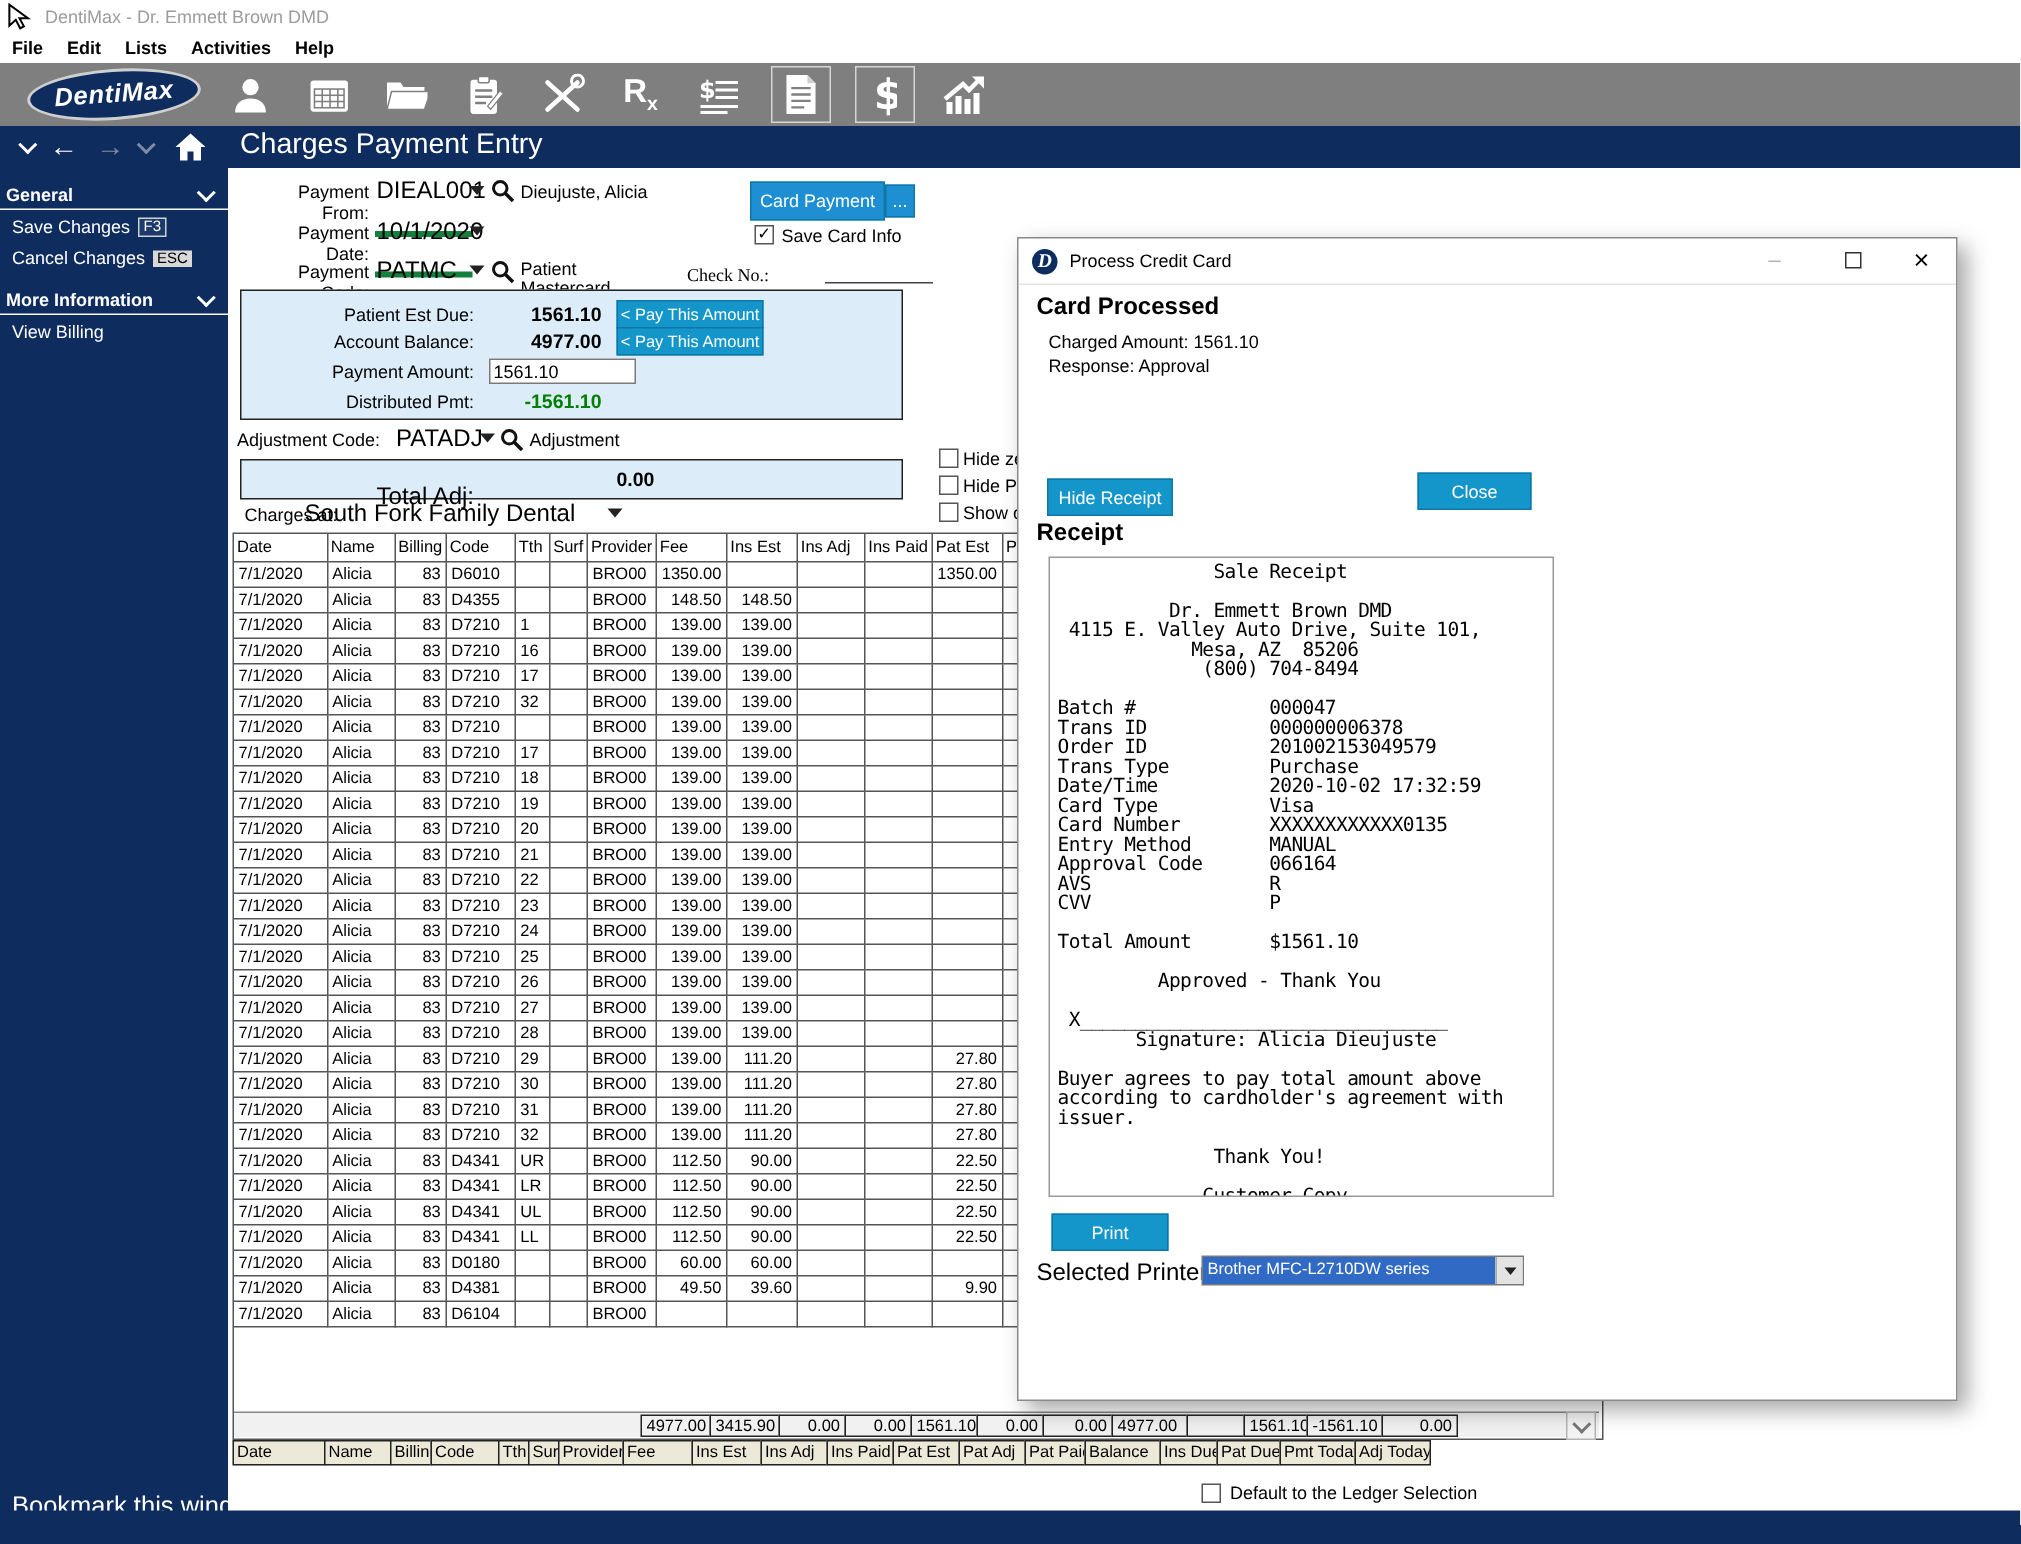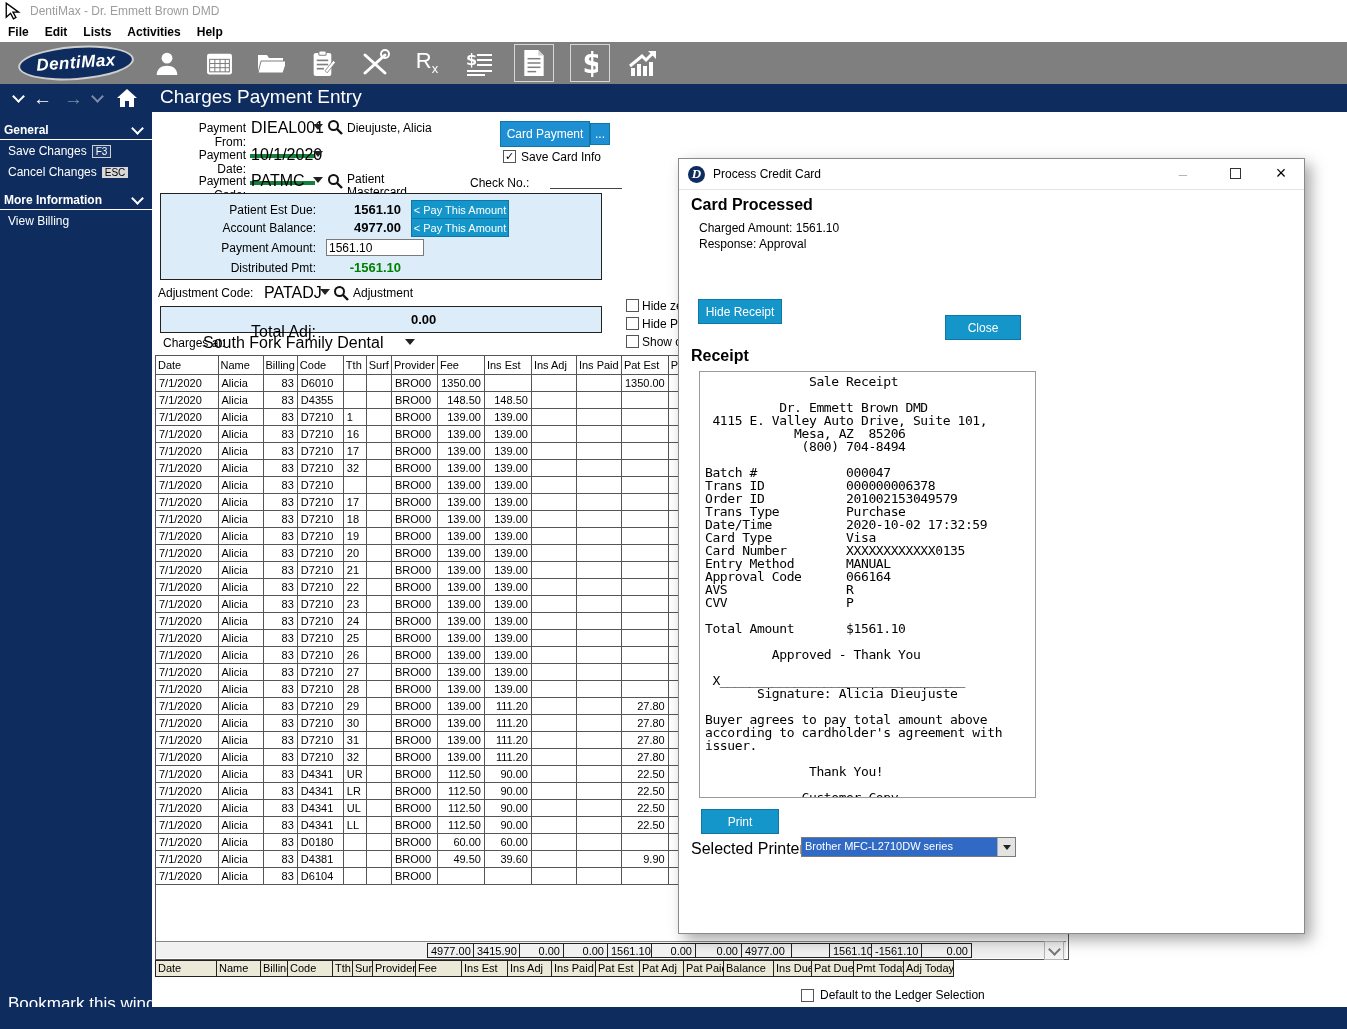--- a/index.html
+++ b/index.html
@@ -15,21 +15,21 @@
   #menubar{left:0;top:22px;width:1347px;height:20px;background:#fff;display:flex;align-items:center;}
   #menubar .mitem{font-size:12px;padding:2px 8px;cursor:default;font-weight:bold;}
 
   
   #toolbar{left:0;top:42px;width:1347px;height:42px;background:var(--toolbar_gray);display:flex;align-items:center;}
   #logo{width:112px;height:30px;margin-left:18px;background:var(--navy);border:2px solid #cfcfcf;border-radius:50%/50%;display:flex;align-items:center;justify-content:center;transform:rotate(-4deg);}
   #logo span{color:#fff;font-style:italic;font-weight:bold;font-size:17px;letter-spacing:.5px;}
   .ticon{width:38px;height:36px;margin-left:14px;display:flex;align-items:center;justify-content:center;color:#fff;}
   .ticon.boxed{border:1px solid #d6d6d6;margin-left:16px;}
   .ticon svg{display:block;}
-  .rx{font-weight:normal;color:#fff;font-size:22px;line-height:1;}
+  .rx{font-weight:bold;color:#fff;font-size:22px;line-height:1;}
   .rx sub{font-size:13px;}
 
   
   #header{left:0;top:84px;width:1347px;height:28px;background:var(--navy);}
   #page-title{left:160px;top:86px;font-size:19px;color:#fff;}
   #navicons{left:10px;top:86px;height:24px;display:flex;align-items:center;color:#fff;}
   #navicons .arrow{font-size:19px;font-weight:bold;line-height:1;margin:0 6px;}
   .chev{width:7px;height:7px;border-left:2px solid currentColor;border-bottom:2px solid currentColor;transform:rotate(-45deg);display:inline-block;margin:0 4px 4px 4px;}
   .gray{color:#7e8ca8;}
   #sidebar{left:0;top:112px;width:152px;height:917px;background:var(--navy);color:#fff;font-size:12px;}
@@ -283,21 +283,21 @@
   <span class="abs flabel" style="left:521px;top:150px;">Save Card Info</span>
 
   <span class="abs flabel" style="left:168px;top:174px;width:78px;text-align:right;">Payment Code:</span>
   <span class="abs combo-val" style="left:250px;top:172px;width:62px;">PATMC</span>
   <span class="abs tri" style="left:313px;top:177px;"></span>
   <svg class="abs" style="left:327px;top:173px;" width="16" height="16" viewBox="0 0 16 16">
       <circle cx="6.5" cy="6.5" r="4.5" fill="none" stroke="#111" stroke-width="2"></circle>
       <line x1="10" y1="10" x2="15" y2="15" stroke="#111" stroke-width="2.4"></line>
     </svg>
   <span class="abs clip-desc" style="left:347px;top:173px;">Patient Mastercard Payment</span>
-  <span class="abs flabel" style="left:470px;top:176px;">Check No.:</span>
+  <span class="abs flabel" style="left:458px;top:176px;font-family:Liberation Serif, serif;">Check No.:</span>
   <span class="abs" style="left:550px;top:174px;width:72px;height:14px;border-bottom:1px solid #444;"></span>
 
   <div class="abs" id="panel1">
     <div class="prow" style="left:5px;top:6px;">
       <span class="plabel">Patient Est Due:</span>
       <span class="pval">1561.10</span>
       <span class="bluebtn" style="width:96px;height:17px;margin-left:10px;font-size:11px;">&lt; Pay This Amount</span>
     </div>
     <div class="prow" style="left:5px;top:24px;">
       <span class="plabel">Account Balance:</span>
@@ -914,21 +914,21 @@
       <span id="dlg-title">Process Credit Card</span>
       <span class="winbtn" style="right:104px;color:#b5b5b5;">–</span>
       <span class="winbtn" style="right:52px;">
           <span style="display:inline-block;width:9px;height:9px;border:1.5px solid #333;"></span>
         </span>
       <span class="winbtn" style="right:6px;font-size:18px;">×</span>
     </div>
     <div id="dlg-heading">Card Processed</div>
     <div class="dlg-line" style="top:62px;">Charged Amount: 1561.10</div>
     <div class="dlg-line" style="top:78px;">Response: Approval</div>
-    <div class="cyanbtn" style="left:19px;top:140px;width:82px;height:23px;">Hide Receipt</div>
+    <div class="cyanbtn" style="left:19px;top:160px;width:82px;height:23px;">Hide Receipt</div>
     <div class="cyanbtn" style="left:266px;top:156px;width:74px;height:23px;">Close</div>
     <div id="receipt-heading">Receipt</div>
     <div id="receipt-box">
       <pre>              Sale Receipt
 
           Dr. Emmett Brown DMD
  4115 E. Valley Auto Drive, Suite 101,
             Mesa, AZ  85206
              (800) 704-8494
 

